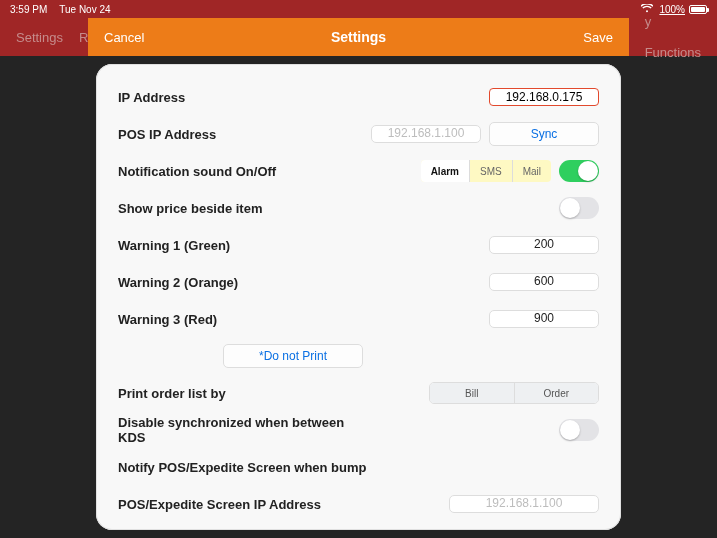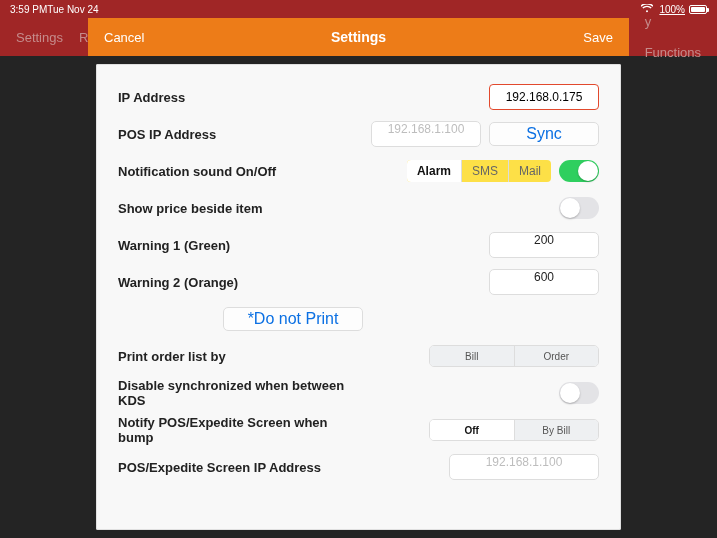--- a/index.html
+++ b/index.html
@@ -8,21 +8,21 @@
   .status-bar {
     height: 18px;
     background: #a02626;
     color: #fff;
     font-size: 10px;
     display: flex;
     align-items: center;
     padding: 0 10px;
     justify-content: space-between;
   }
-  .status-left { display: flex; }
+  .status-left { display: flex; gap: 12px; }
   .status-right { display: flex; gap: 6px; align-items: flex-start; text-decoration: underline; }
   .battery { display:inline-flex; align-items:center; gap:4px; }
   .battery-shell {
     width: 18px; height: 9px; border:1px solid #fff; border-radius:2px; position:relative;
   }
   .battery-shell::after{ content:""; position:absolute; right:-3px; top:2px; width:2px; height:4px; background:#fff; border-radius:0 1px 1px 0;}
   .battery-fill{ position:absolute; left:1px; top:1px; bottom:1px; right:1px; background:#fff; border-radius:1px;}
 
   .app-nav {
     height: 38px;
@@ -49,21 +49,21 @@
     display: flex;
     align-items: center;
     justify-content: space-between;
     padding: 0 16px;
     font-size: 13px;
   }
   .modal-title { position:absolute; left:0; right:0; text-align:center; font-weight:600; font-size:14px; pointer-events:none;}
   .modal-body {
     background: #f8f8f8;
     margin: 8px 8px 8px 8px;
-    border-radius: 2px;
+    border-radius: 16px;
     padding: 18px 22px;
     flex: 1;
     overflow-y: auto;
     box-shadow: 0 0 0 1px #e0e0e0 inset;
   }
   .row {
     display: flex;
     align-items: center;
     min-height: 30px;
     margin-bottom: 7px;
@@ -71,42 +71,42 @@
   .row .label {
     flex: 1;
     font-size: 13px;
     font-weight: 700;
     color: #222;
   }
   .wide-controls{ width: 245px; justify-content: flex-end; display:flex; gap:8px; align-items:center;}
 
   .text-input {
     width: 110px;
-    height: 26px;
+    height: 18px;
     border: 1px solid #ddd;
     border-radius: 5px;
     background: #fff;
     text-align: center;
     font-size: 12px;
     color: #222;
   }
   .text-input.placeholder { color:#bdbdbd; }
   .boxed-value {
-    width: 110px; height:26px; border:1.5px solid #e2492d; border-radius:4px;
+    width: 110px; height:18px; border:1.5px solid #e2492d; border-radius:4px;
     display:flex; align-items:center; justify-content:center;
     font-size:12px; background:#fff;
   }
   .pill-btn {
     min-width: 110px; height:24px; border:1px solid #ddd; border-radius:5px;
-    background:#fdfdfd; font-size:16px; color:#333; display:flex; align-items:center; justify-content:center;
+    background:#fdfdfd; font-size:12px; color:#333; display:flex; align-items:center; justify-content:center;
   }
   .pill-btn.blue { color:#0b70e3; }
   .small-seg {
-    display:flex; height:22px; border-radius:4px; overflow:hidden; font-size:12px;
-    background:#fde047;
+    display:flex; height:22px; border-radius:4px; overflow:hidden; font-size:10px;
+    background:#fef9c3;
   }
   .small-seg .seg { padding: 0 10px; display:flex; align-items:center; color:#666; border-right:1px solid #dcdcdc;}
   .small-seg .seg:last-child { border-right:none;}
   .small-seg .seg.active { background:#fff; color:#111; font-weight:600;}
   .wide-seg {
     display:flex; width: 170px; height:22px; border:1px solid #ddd; border-radius:5px; overflow:hidden; font-size:10px;
   }
   .wide-seg .seg{ flex:1; display:flex; align-items:center; justify-content:center; background:#eef0f2; color:#555;text-align:center;}
   .wide-seg .seg.active{ background:#fff; color:#111; font-weight:600;}
   .wide-seg .seg + .seg { border-left:1px solid #ddd;}
@@ -210,20 +210,26 @@
       <div class="wide-controls">
           <div class="text-input">200</div>
         </div>
     </div>
     <div class="row">
       <div class="label">Warning 2 (Orange)</div>
       <div class="wide-controls">
           <div class="text-input">600</div>
         </div>
     </div>
+    <div class="row">
+      <div class="label">Warning 3 (Red)</div>
+      <div class="wide-controls">
+          <div class="text-input">900</div>
+        </div>
+    </div>
 
     <div class="row">
       <div class="wide-controls">
         <div class="pill-btn blue" style="min-width:140px">*Do not Print</div>
       </div>
     </div>
 
     <div class="row">
       <div class="label">Print order list by</div>
       <div class="wide-controls">
@@ -238,26 +244,20 @@
       <div class="label">Disable synchronized when between KDS</div>
       <div class="wide-controls">
           <div class="toggle">
             <div class="knob"></div>
           </div>
         </div>
     </div>
 
     <div class="row">
       <div class="label">Notify POS/Expedite Screen when bump</div>
-      <div class="wide-controls">
-        <div class="wide-seg">
-          <div class="seg active">Off</div>
-          <div class="seg">By Bill</div>
-        </div>
-      </div>
     </div>
 
     <div class="row">
       <div class="label">POS/Expedite Screen IP Address</div>
       <div class="wide-controls">
         <div class="text-input placeholder" style="width:150px">192.168.1.100</div>
       </div>
     </div>
 
     <div class="row">

